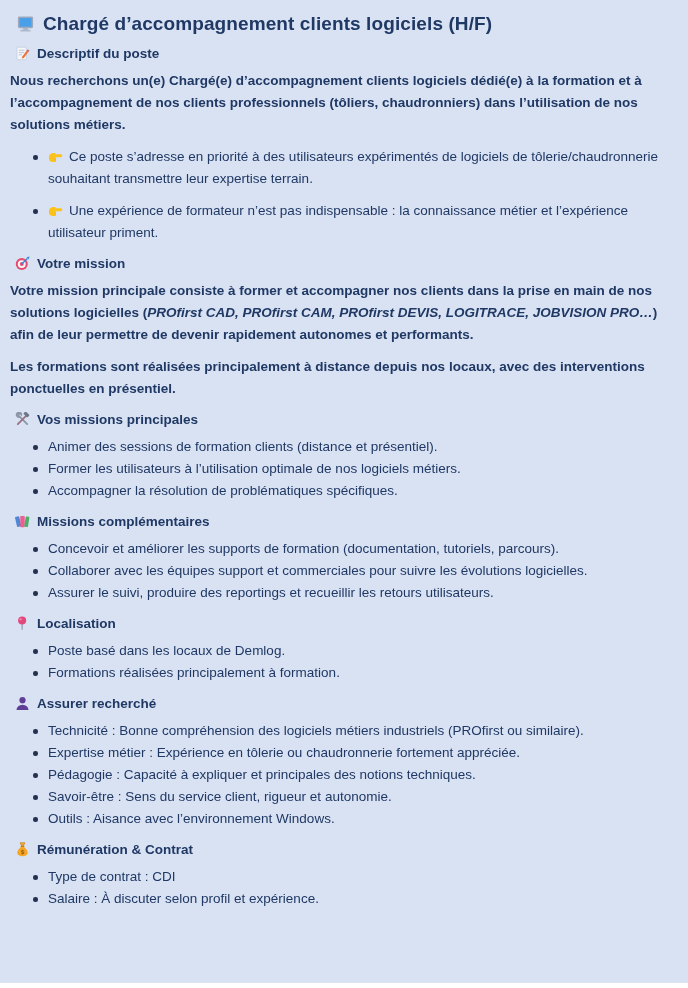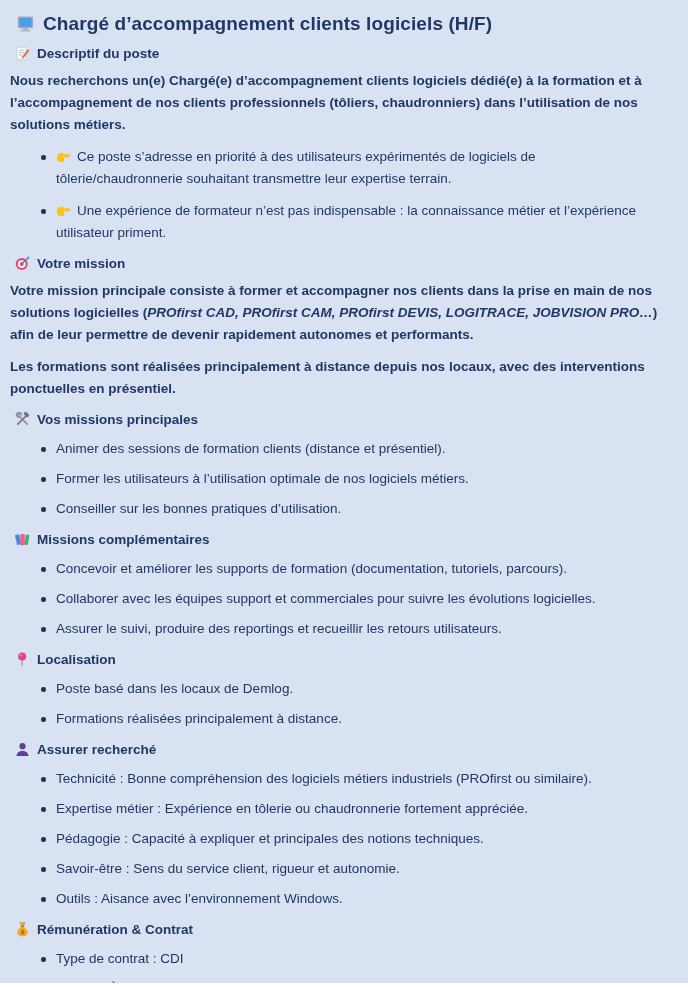--- a/index.html
+++ b/index.html
@@ -35,21 +35,21 @@
   p.body-text { margin: 0 0 10px; font-weight: bold; }
   em.softlist { font-style: italic; text-align: right; }
   ul.bullet-list {
     list-style: none;
     margin: 0 0 10px;
     padding: 0;
   }
   ul.bullet-list > li {
     position: relative;
     padding-left: 38px;
-    margin: 8px;
+    margin: 0;
   }
   ul.loose > li { margin-bottom: 10px; }
   ul.bullet-list > li::before {
     content: "";
     position: absolute;
     left: 23px;
     top: 9px;
     width: 4.5px;
     height: 4.5px;
     border-radius: 50%;
@@ -116,21 +116,21 @@
     <svg class="icon" width="15" height="15" viewBox="0 0 16 16" aria-hidden="true">
       <line x1="4.2" y1="4.2" x2="13" y2="13" stroke="#8d96a8" stroke-width="1.9" stroke-linecap="round"></line>
       <path d="M1.2 1.2 a3.4 3.4 0 0 0 4.6 4.6 l-1.6 -1.6 0 -1.4 1.4 0 1.6 1.6 a3.4 3.4 0 0 0 -4.6 -4.6 z" fill="#8d96a8"></path>
       <line x1="11.8" y1="4.2" x2="3" y2="13" stroke="#9b7280" stroke-width="1.9" stroke-linecap="round"></line>
       <rect x="9.2" y="0.8" width="6" height="3.6" rx="1" transform="rotate(45 12.2 2.6)" fill="#6e7687"></rect>
     </svg><span>Vos missions principales</span>
   </h2>
   <ul class="bullet-list">
     <li><span>Animer des sessions de formation clients (distance et présentiel).</span></li>
     <li><span>Former les utilisateurs à l’utilisation optimale de nos logiciels métiers.</span></li>
-    <li><span>Conseiller sur les bonnes pratiques d’utilisation.</span></li>
+    <li><span>Accompagner la résolution de problématiques spécifiques.</span></li>
   </ul>
 
   <h2 class="section-heading">
     <svg class="icon" width="15" height="15" viewBox="0 0 16 16" aria-hidden="true">
       <rect x="1" y="2.6" width="4.6" height="11" rx="0.8" fill="#4f86d6" transform="rotate(-13 3.3 8.1)"></rect>
       <rect x="5.6" y="2.2" width="4.8" height="11.8" rx="0.8" fill="#ee5f8e"></rect>
       <rect x="10.6" y="2.8" width="4" height="11" rx="0.8" fill="#4cae68" transform="rotate(9 12.6 8.3)"></rect>
     </svg><span>Missions complémentaires</span>
   </h2>
   <ul class="bullet-list">
@@ -141,21 +141,21 @@
 
   <h2 class="section-heading">
     <svg class="icon" width="15" height="15" viewBox="0 0 16 16" aria-hidden="true">
       <line x1="7.6" y1="8.6" x2="7.6" y2="14.6" stroke="#8d96a8" stroke-width="1.2"></line>
       <circle cx="7.6" cy="4.8" r="4.3" fill="#e2487c"></circle>
       <ellipse cx="6" cy="3.4" rx="1.4" ry="1" fill="#f08bab"></ellipse>
     </svg><span>Localisation</span>
   </h2>
   <ul class="bullet-list">
     <li><span>Poste basé dans les locaux de Demlog.</span></li>
-    <li><span>Formations réalisées principalement à distance.</span></li>
+    <li><span>Formations réalisées principalement à formation.</span></li>
   </ul>
 
   <h2 class="section-heading">
     <svg class="icon" width="15" height="15" viewBox="0 0 16 16" aria-hidden="true">
       <circle cx="8" cy="4.4" r="3.3" fill="#5f3f96"></circle>
       <path d="M1.6 14.8 a6.4 5.6 0 0 1 12.8 0 z" fill="#5f3f96"></path>
     </svg><span>Assurer recherché</span>
   </h2>
   <ul class="bullet-list">
     <li><span>Technicité : Bonne compréhension des logiciels métiers industriels (PROfirst ou similaire).</span></li>

